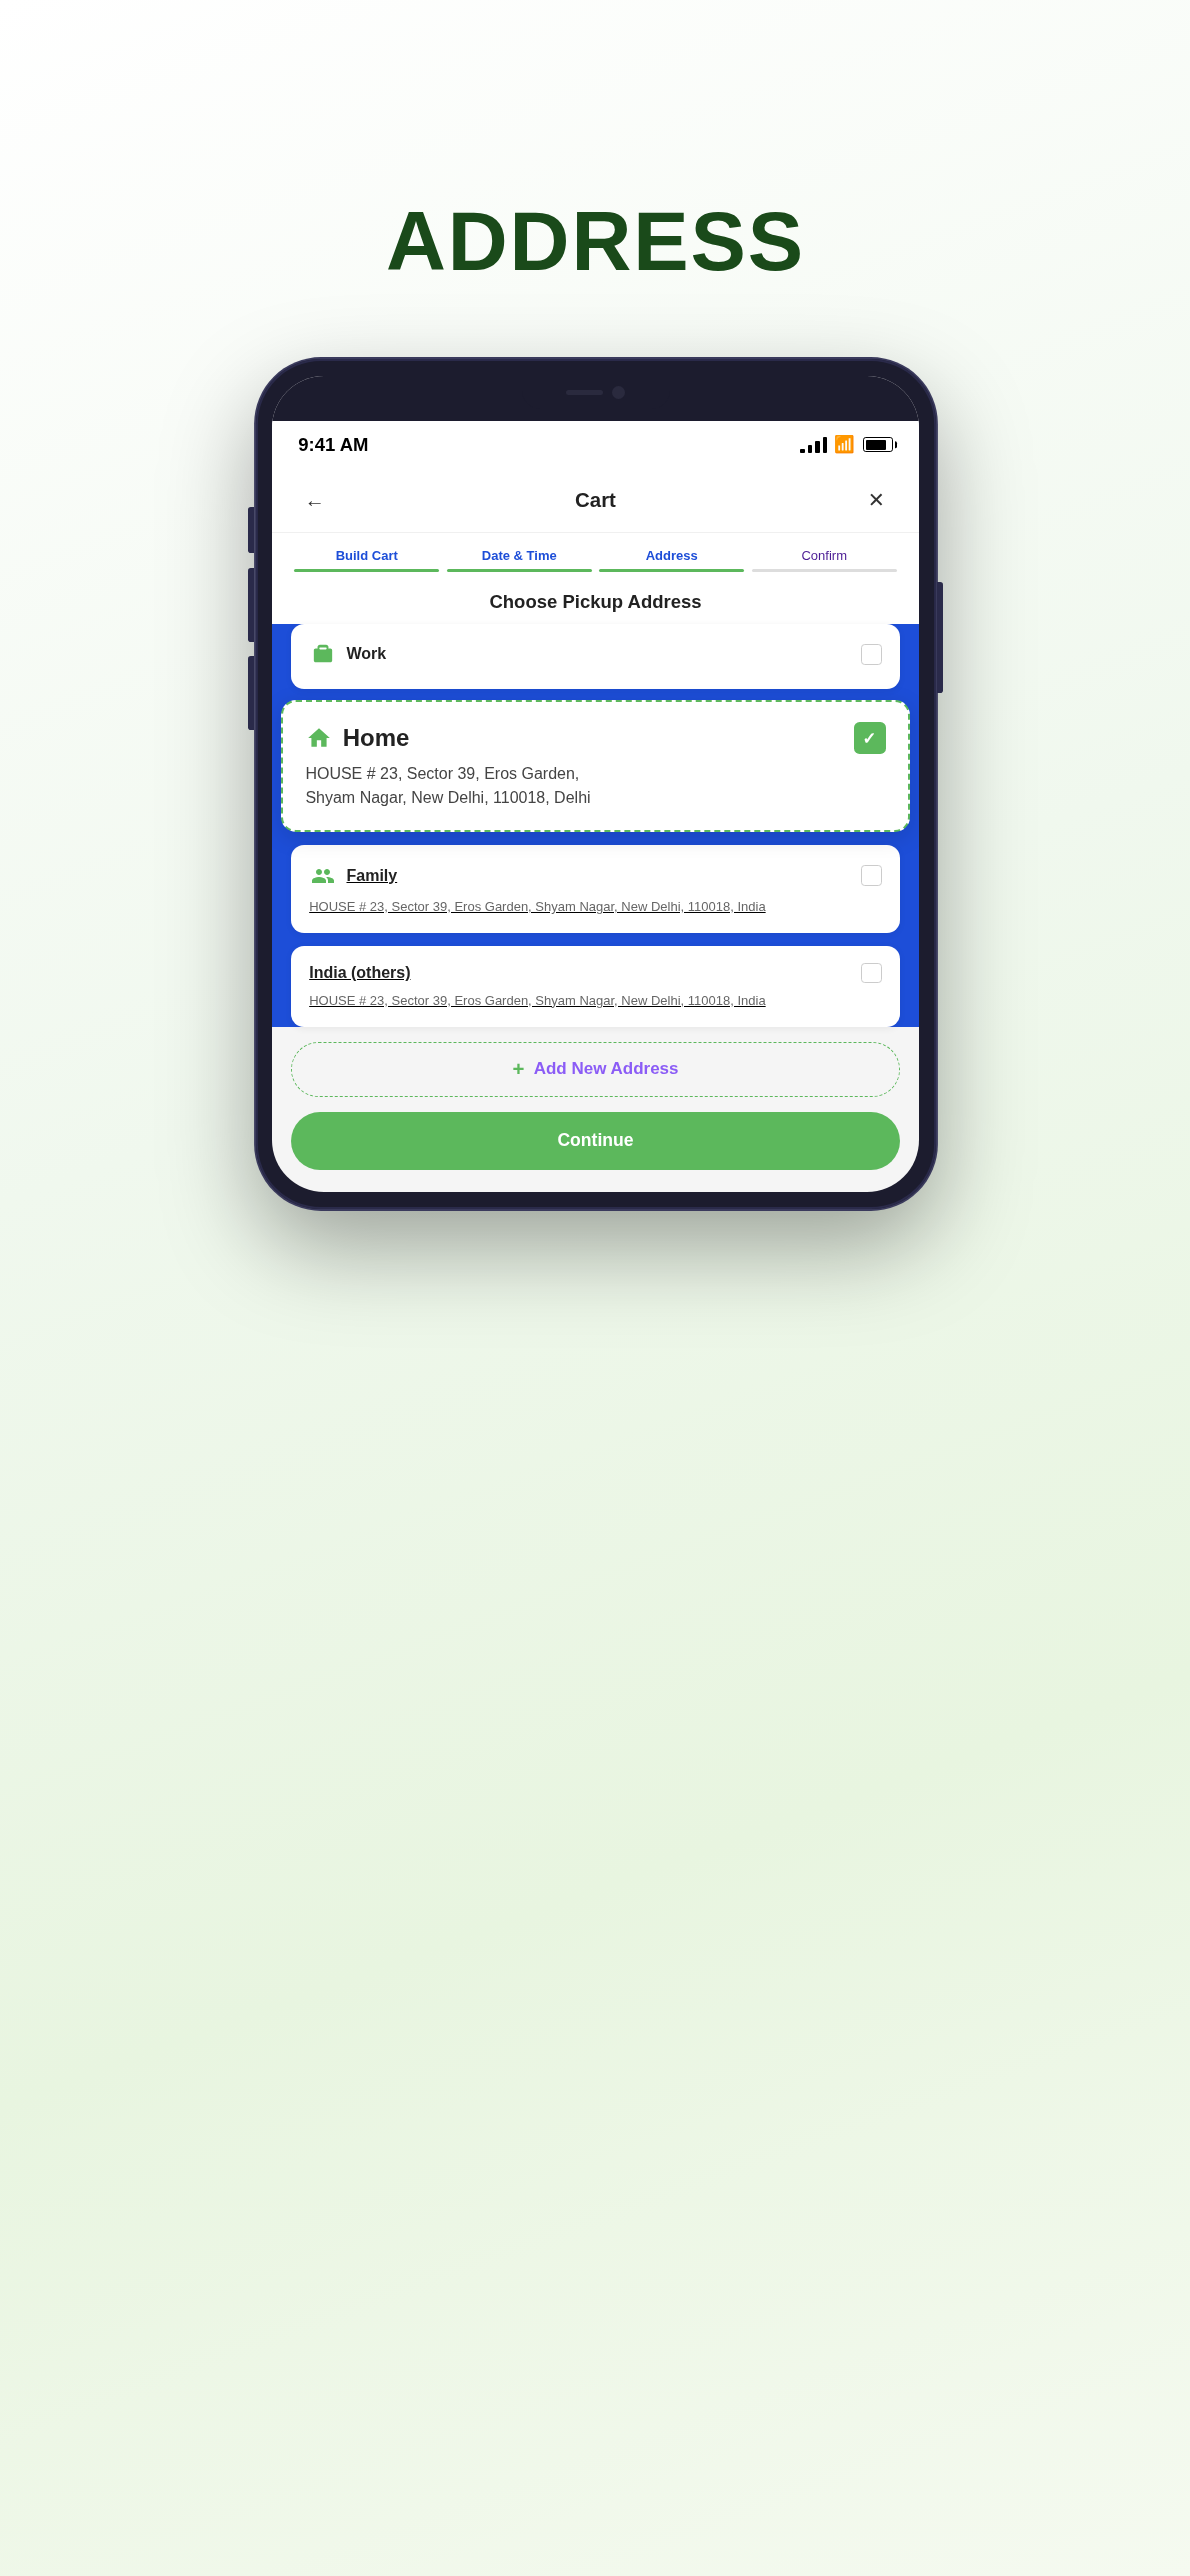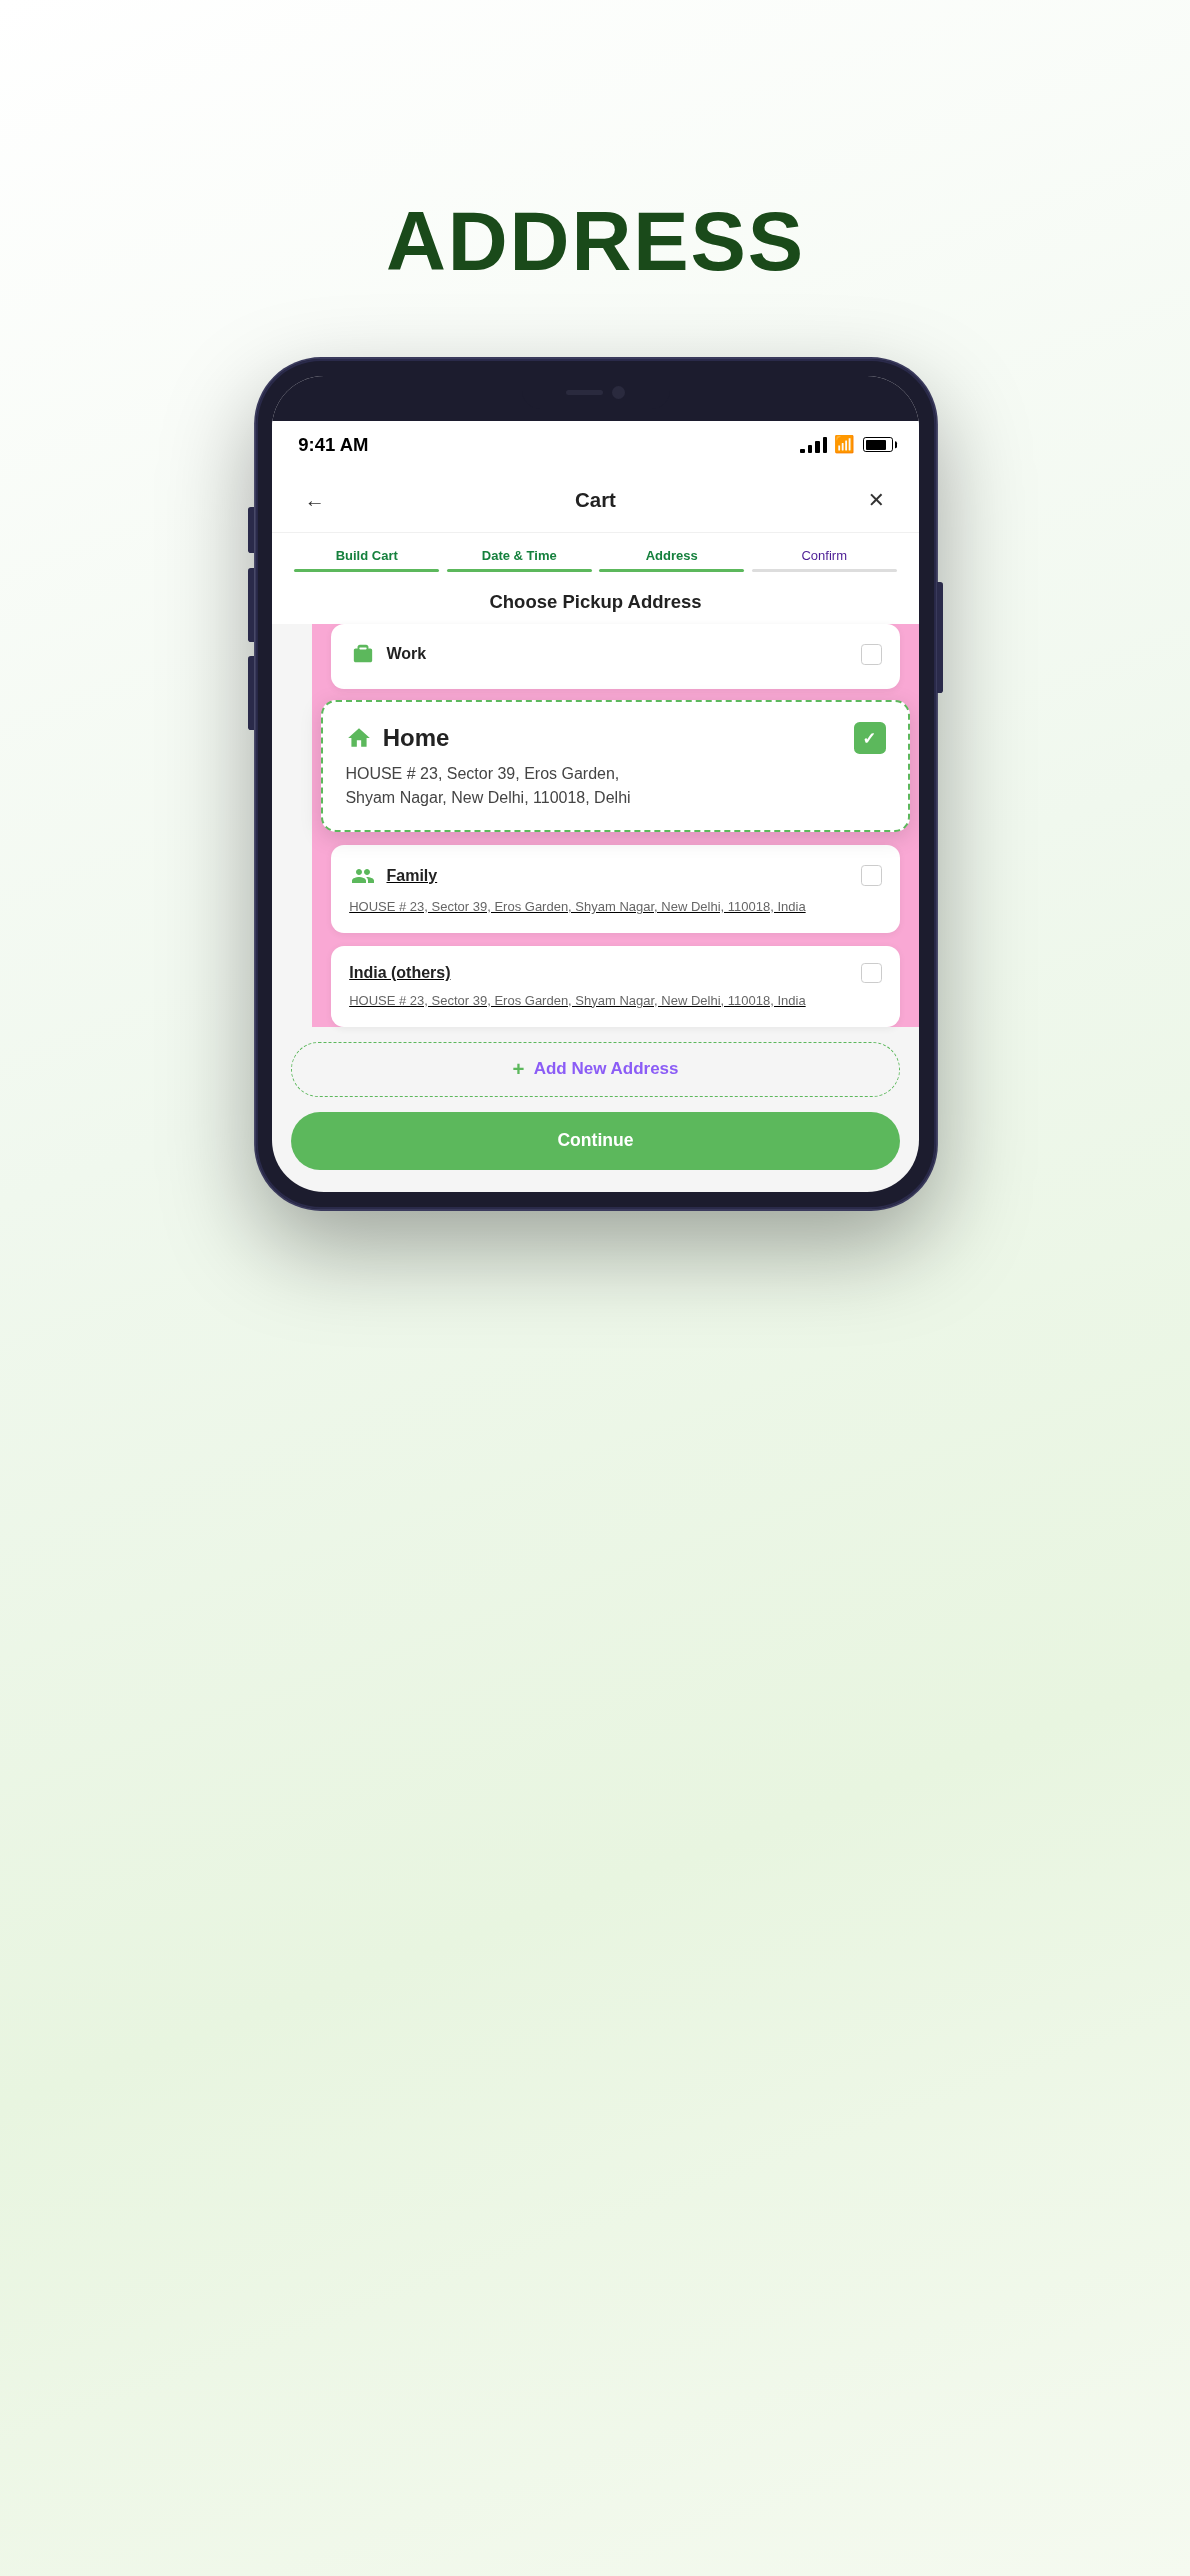--- a/index.html
+++ b/index.html
@@ -199,21 +199,21 @@
 
     .tab-item {
       flex: 1;
       text-align: center;
       font-size: 13px;
       padding-bottom: 9.3px;
       position: relative;
     }
 
     .tab-item.active {
-      color: #15803d;
+      color: #1d4ed8;
       font-weight: 600;
     }
 
     .tab-item.inactive {
       color: #4c1d95;
     }
 
     .tab-underline {
       position: absolute;
       bottom: 0;
@@ -232,22 +232,21 @@
       font-size: 18.5px;
       font-weight: 700;
       color: #222;
       padding: 18.5px 22px 11px;
       background: #fff;
     }
 
     
     .address-list {
       padding: 0 18.5px;
-      background: #f9a8d4;
-      margin-left: 40px;
+      background: #1d4ed8;
     }
 
     .address-card {
       background: #fff;
       border-radius: 13px;
       padding: 16.7px 18.5px;
       margin-bottom: 13px;
       box-shadow: 0 1.9px 7.4px rgba(0,0,0,0.06);
       text-decoration: underline;
     }

